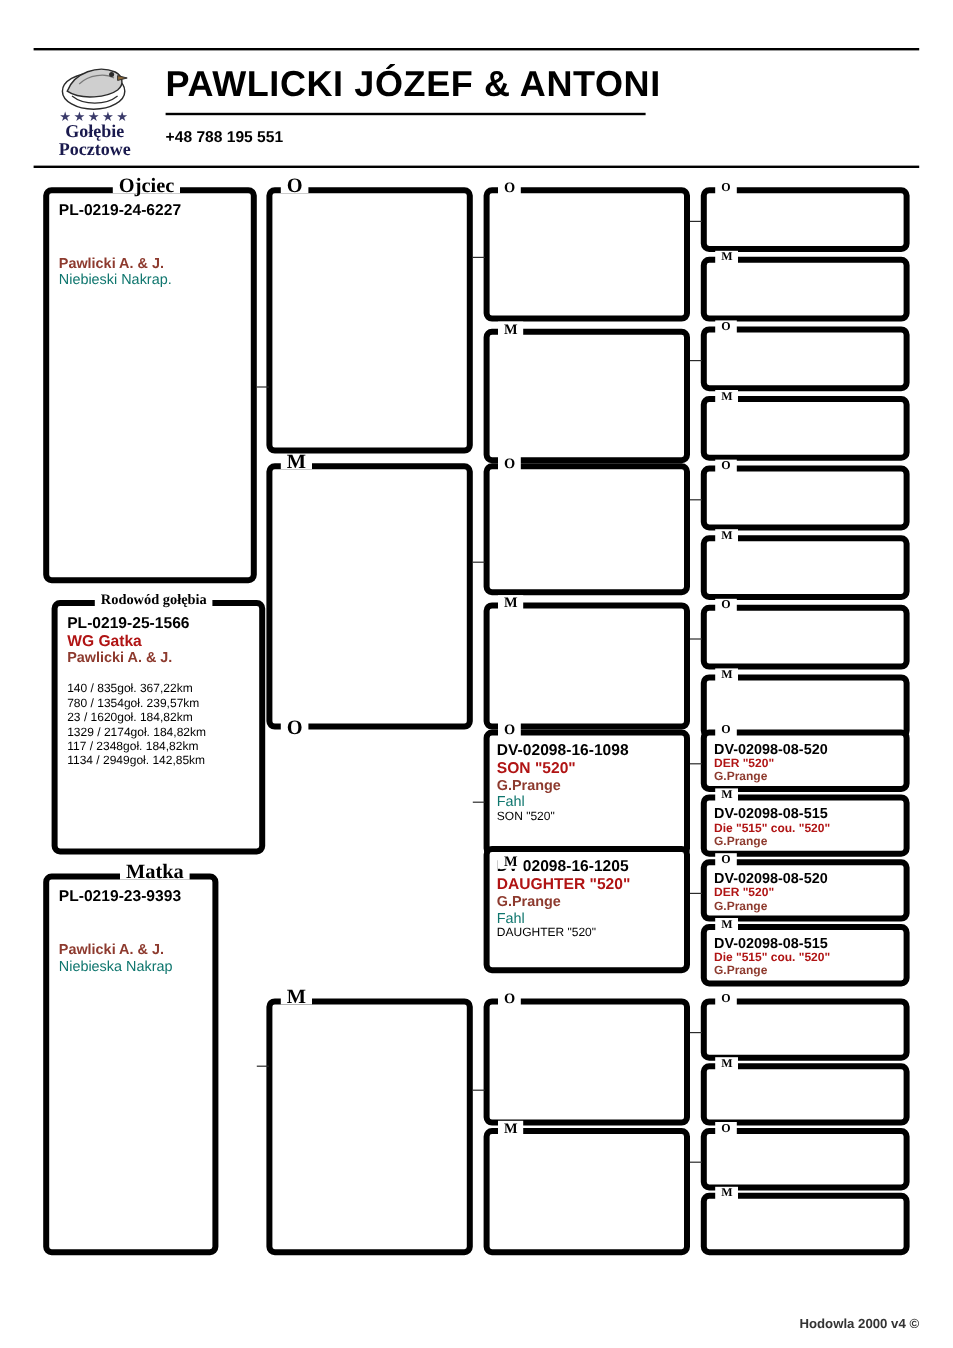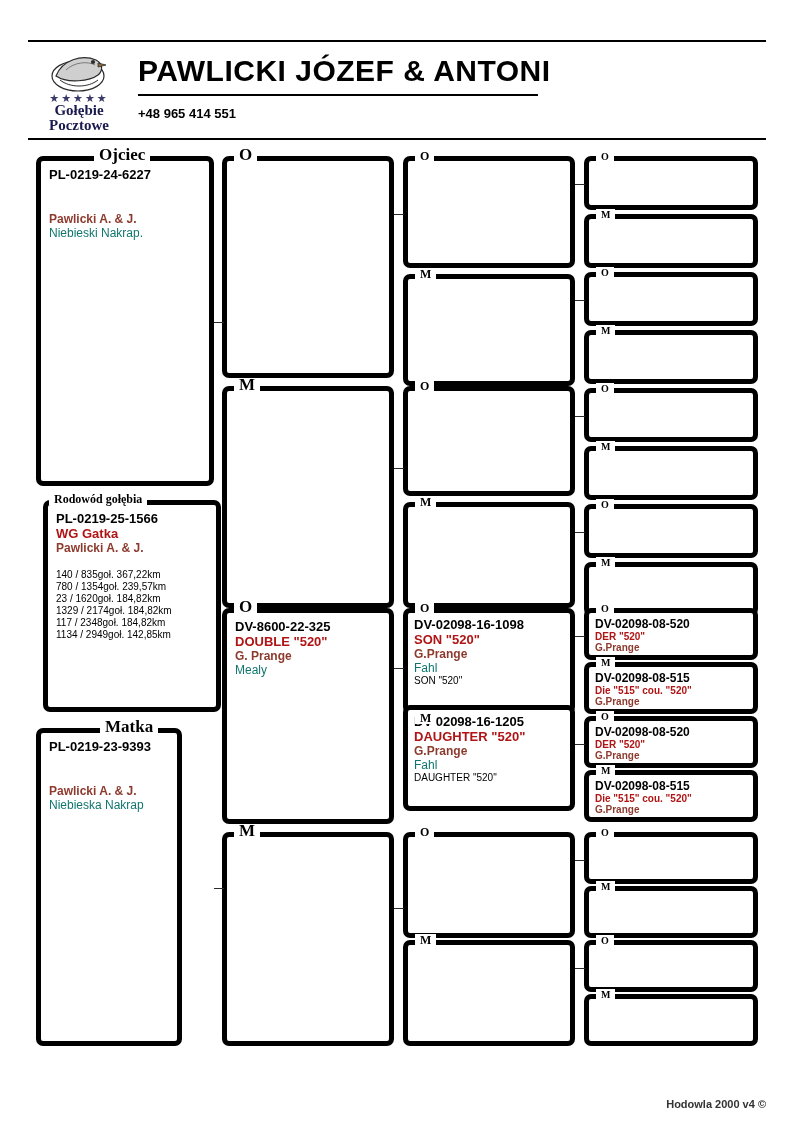--- a/index.html
+++ b/index.html
@@ -89,21 +89,21 @@
         <circle cx="45" cy="12" r="2.1" fill="#2b2b2b"></circle>
         <path d="M50 13 L58 15 L50 17 Z" fill="#8d6a3a" stroke="#2b2b2b" stroke-width="0.8"></path>
         <path d="M12 30 C22 38, 40 38, 50 30" fill="none" stroke="#2b2b2b" stroke-width="1"></path>
       </svg>
       <div class="stars">★★★★★</div>
       <div class="l1">Gołębie</div>
       <div class="l2">Pocztowe</div>
     </div>
     <div class="title">PAWLICKI JÓZEF &amp; ANTONI</div>
     <div class="title-underline"></div>
-    <div class="phone">+48 965 414 551</div>
+    <div class="phone">+48 788 195 551</div>
     <div class="hrule-bot"></div>
   </div>
 
   <div class="box" style="left:8px;top:128px;width:178px;height:330px;">
     <div class="pad">
       <div class="ring">PL-0219-24-6227</div>
       <div class="name" style="height:14px"></div>
       <div class="breeder" style="margin-top:16px">Pawlicki A. &amp; J.</div>
       <div class="colour">Niebieski Nakrap.</div>
     </div>
@@ -118,21 +118,21 @@
       <div class="results" style="margin-top:14px">
         <div>140 /   835goł. 367,22km</div>
         <div>780 / 1354goł. 239,57km</div>
         <div>  23 / 1620goł. 184,82km</div>
         <div>1329 / 2174goł. 184,82km</div>
         <div>117 / 2348goł. 184,82km</div>
         <div>1134 / 2949goł. 142,85km</div>
       </div>
     </div>
   </div>
-  <div class="legend small" style="left:21px;top:465px;">Rodowód gołębia</div>
+  <div class="legend small" style="left:51px;top:465px;">Rodowód gołębia</div>
 
   <div class="box" style="left:8px;top:700px;width:146px;height:318px;">
     <div class="pad">
       <div class="ring">PL-0219-23-9393</div>
       <div class="name" style="height:14px"></div>
       <div class="breeder" style="margin-top:16px">Pawlicki A. &amp; J.</div>
       <div class="colour">Niebieska Nakrap</div>
     </div>
   </div>
   <div class="legend big" style="left:72px;top:693px;">Matka</div>
@@ -150,28 +150,20 @@
   <div class="box" style="left:194px;top:358px;width:172px;height:222px;">
     <div class="pad">
       <div class="ring"></div>
       <div class="name"></div>
       <div class="breeder"></div>
       <div class="colour"></div>
     </div>
   </div>
   <div class="legend big" style="left:206px;top:351px;">M</div>
 
-  <div class="box" style="left:194px;top:580px;width:172px;height:216px;">
-    <div class="pad">
-      <div class="ring">DV-8600-22-325</div>
-      <div class="name">DOUBLE "520"</div>
-      <div class="breeder">G. Prange</div>
-      <div class="colour">Mealy</div>
-    </div>
-  </div>
   <div class="legend big" style="left:206px;top:573px;">O</div>
 
   <div class="box" style="left:194px;top:804px;width:172px;height:214px;">
     <div class="pad">
       <div class="ring"></div>
       <div class="name"></div>
       <div class="breeder"></div>
       <div class="colour"></div>
     </div>
   </div>

